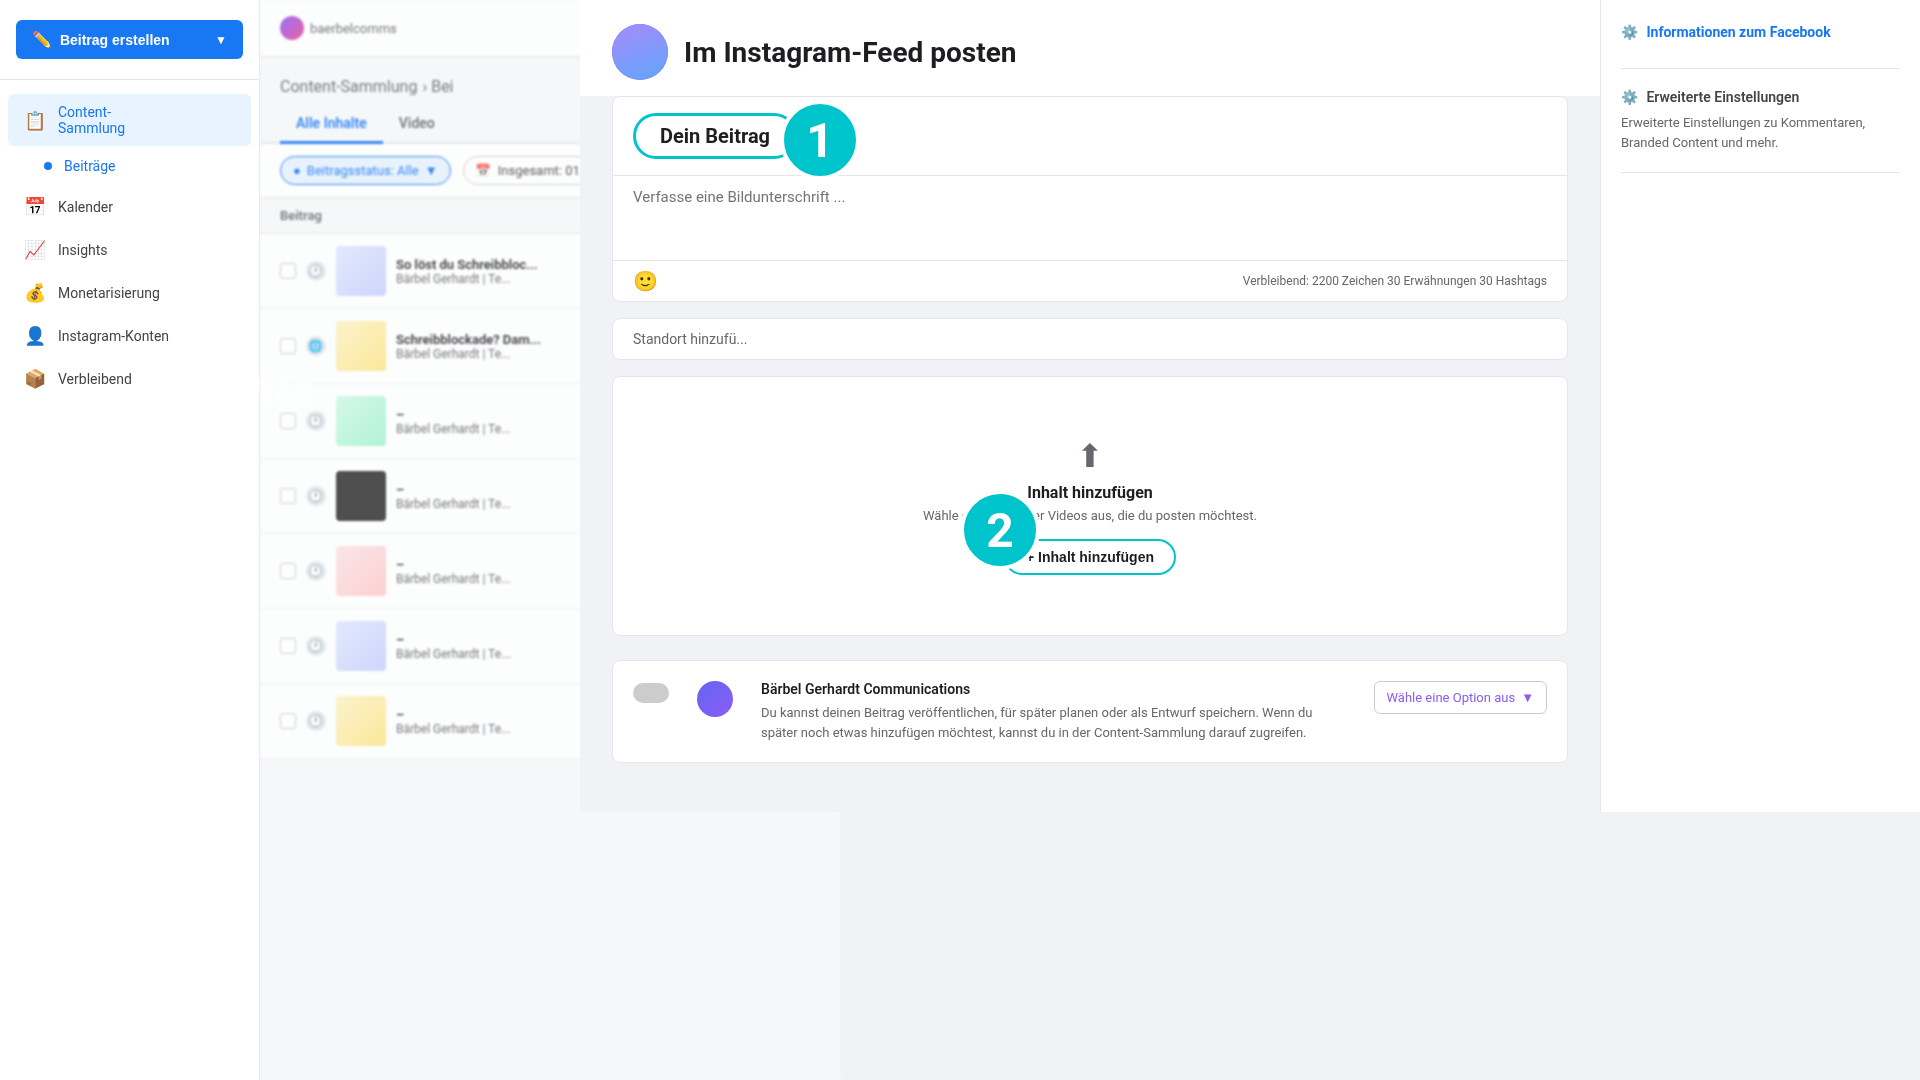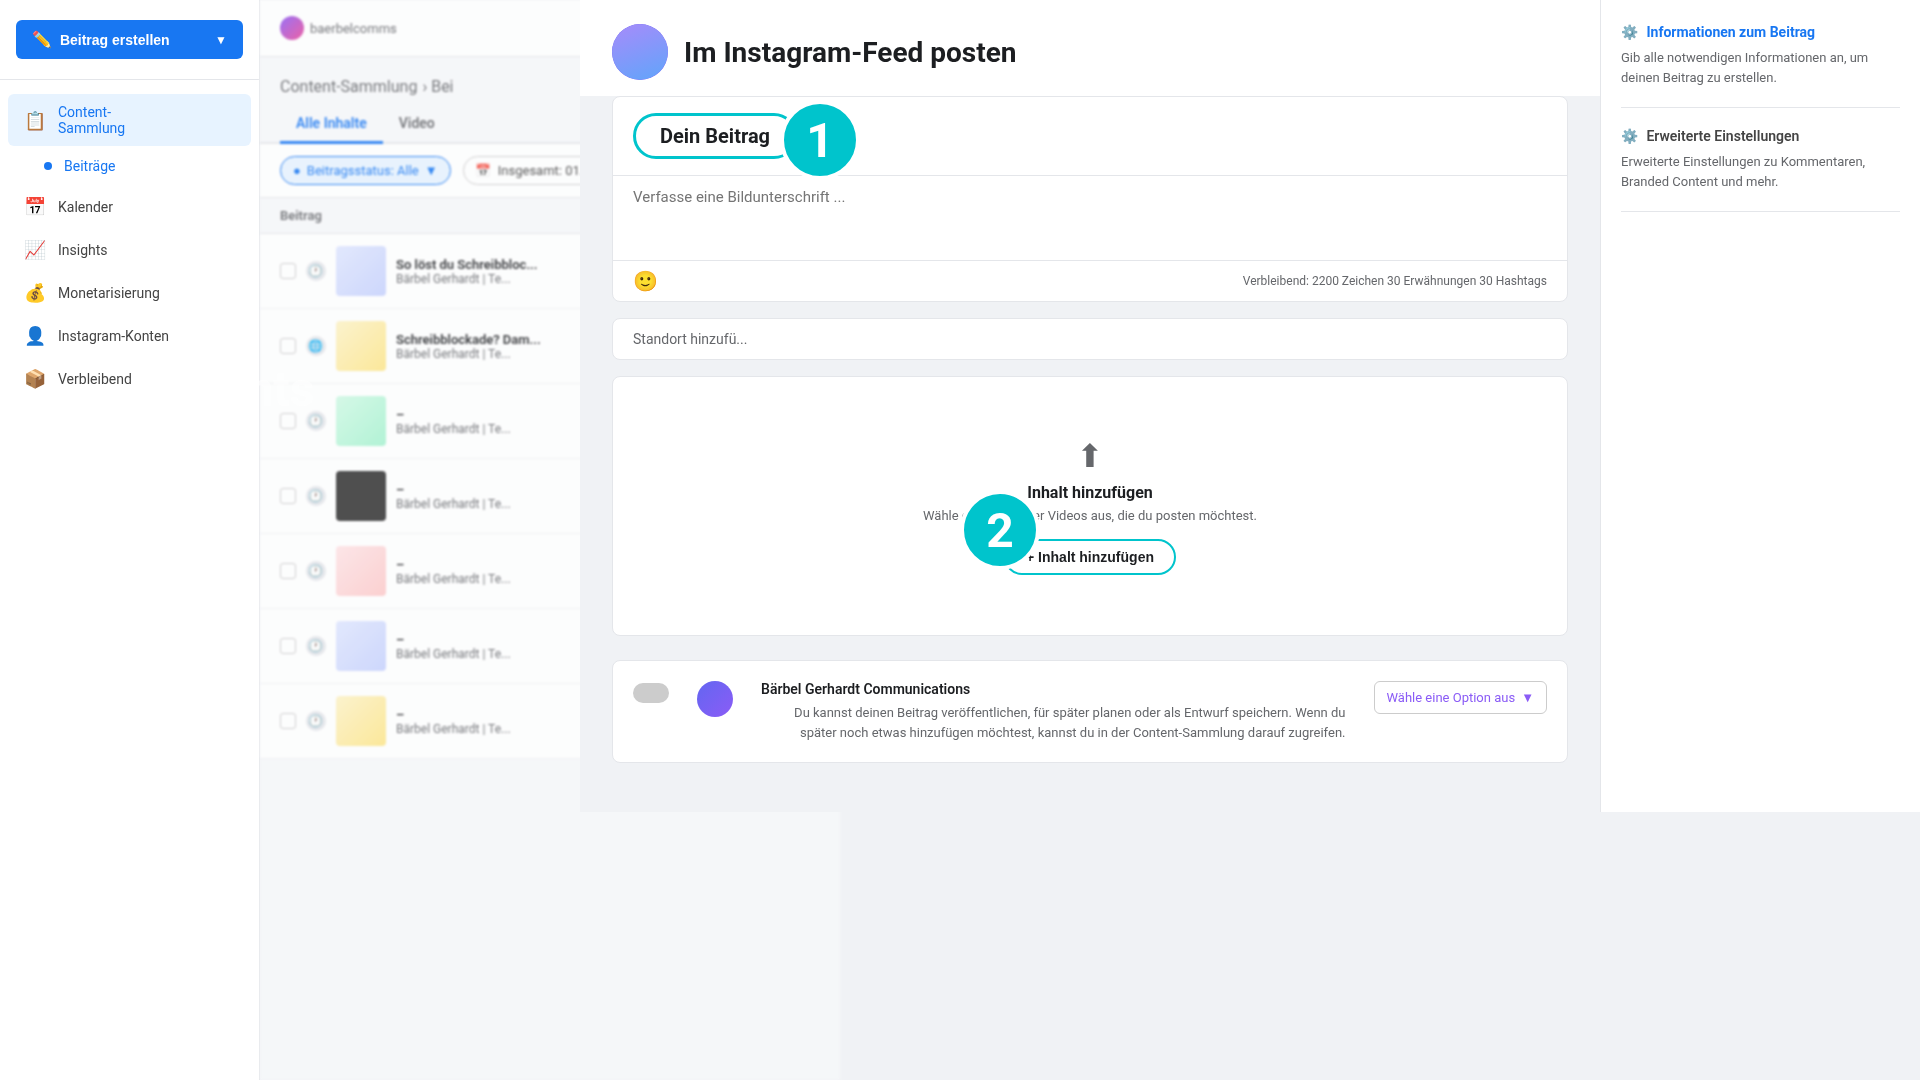--- a/index.html
+++ b/index.html
@@ -245,21 +245,21 @@
     .facebook-account-row {
       display: flex; align-items: flex-start; gap: 28px;
     }
     .fb-toggle {
       width: 36px; height: 20px; background: #ccc; border-radius: 10px;
       position: relative; flex-shrink: 0; margin-top: 2px;
     }
     .fb-avatar { width: 36px; height: 36px; border-radius: 50%; background: linear-gradient(135deg, #6366f1, #8b5cf6); flex-shrink: 0; }
     .fb-account-info { flex: 1; }
     .fb-account-name { font-size: 14px; font-weight: 600; color: #1c1e21; }
-    .fb-account-desc { font-size: 13px; color: #65676b; margin-top: 6px; line-height: 1.5; text-align: right; }
+    .fb-account-desc { font-size: 13px; color: #65676b; margin-top: 6px; line-height: 1.5; }
     .fb-option-select {
       display: flex; align-items: center; gap: 6px;
       border: 1px solid #ccc; border-radius: 6px;
       padding: 8px 12px; font-size: 13px; color: #8b5cf6;
       background: #fff; cursor: pointer; flex-shrink: 0;
     }
 
     
     .right-panel {
       width: 320px;
@@ -491,23 +491,22 @@
           <span>▼</span>
         </div>
       </div>
     </div>
   </div>
 
   <div class="right-panel">
     <div class="right-section">
       <div class="right-section-header">
         <span>⚙️</span>
-        <span>Informationen zum Beitrag</span>
-      </div>
-      <div class="right-section-body">Gib alle notwendigen Informationen an, um deinen Beitrag zu erstellen.</div>
+        <span>Informationen zum Facebook</span>
+      </div>
     </div>
     <div class="right-section">
       <div class="right-section2-header">
         <span>⚙️</span>
         <span>Erweiterte Einstellungen</span>
       </div>
       <div class="right-section-body">Erweiterte Einstellungen zu Kommentaren, Branded Content und mehr.</div>
     </div>
   </div>
 </div>

